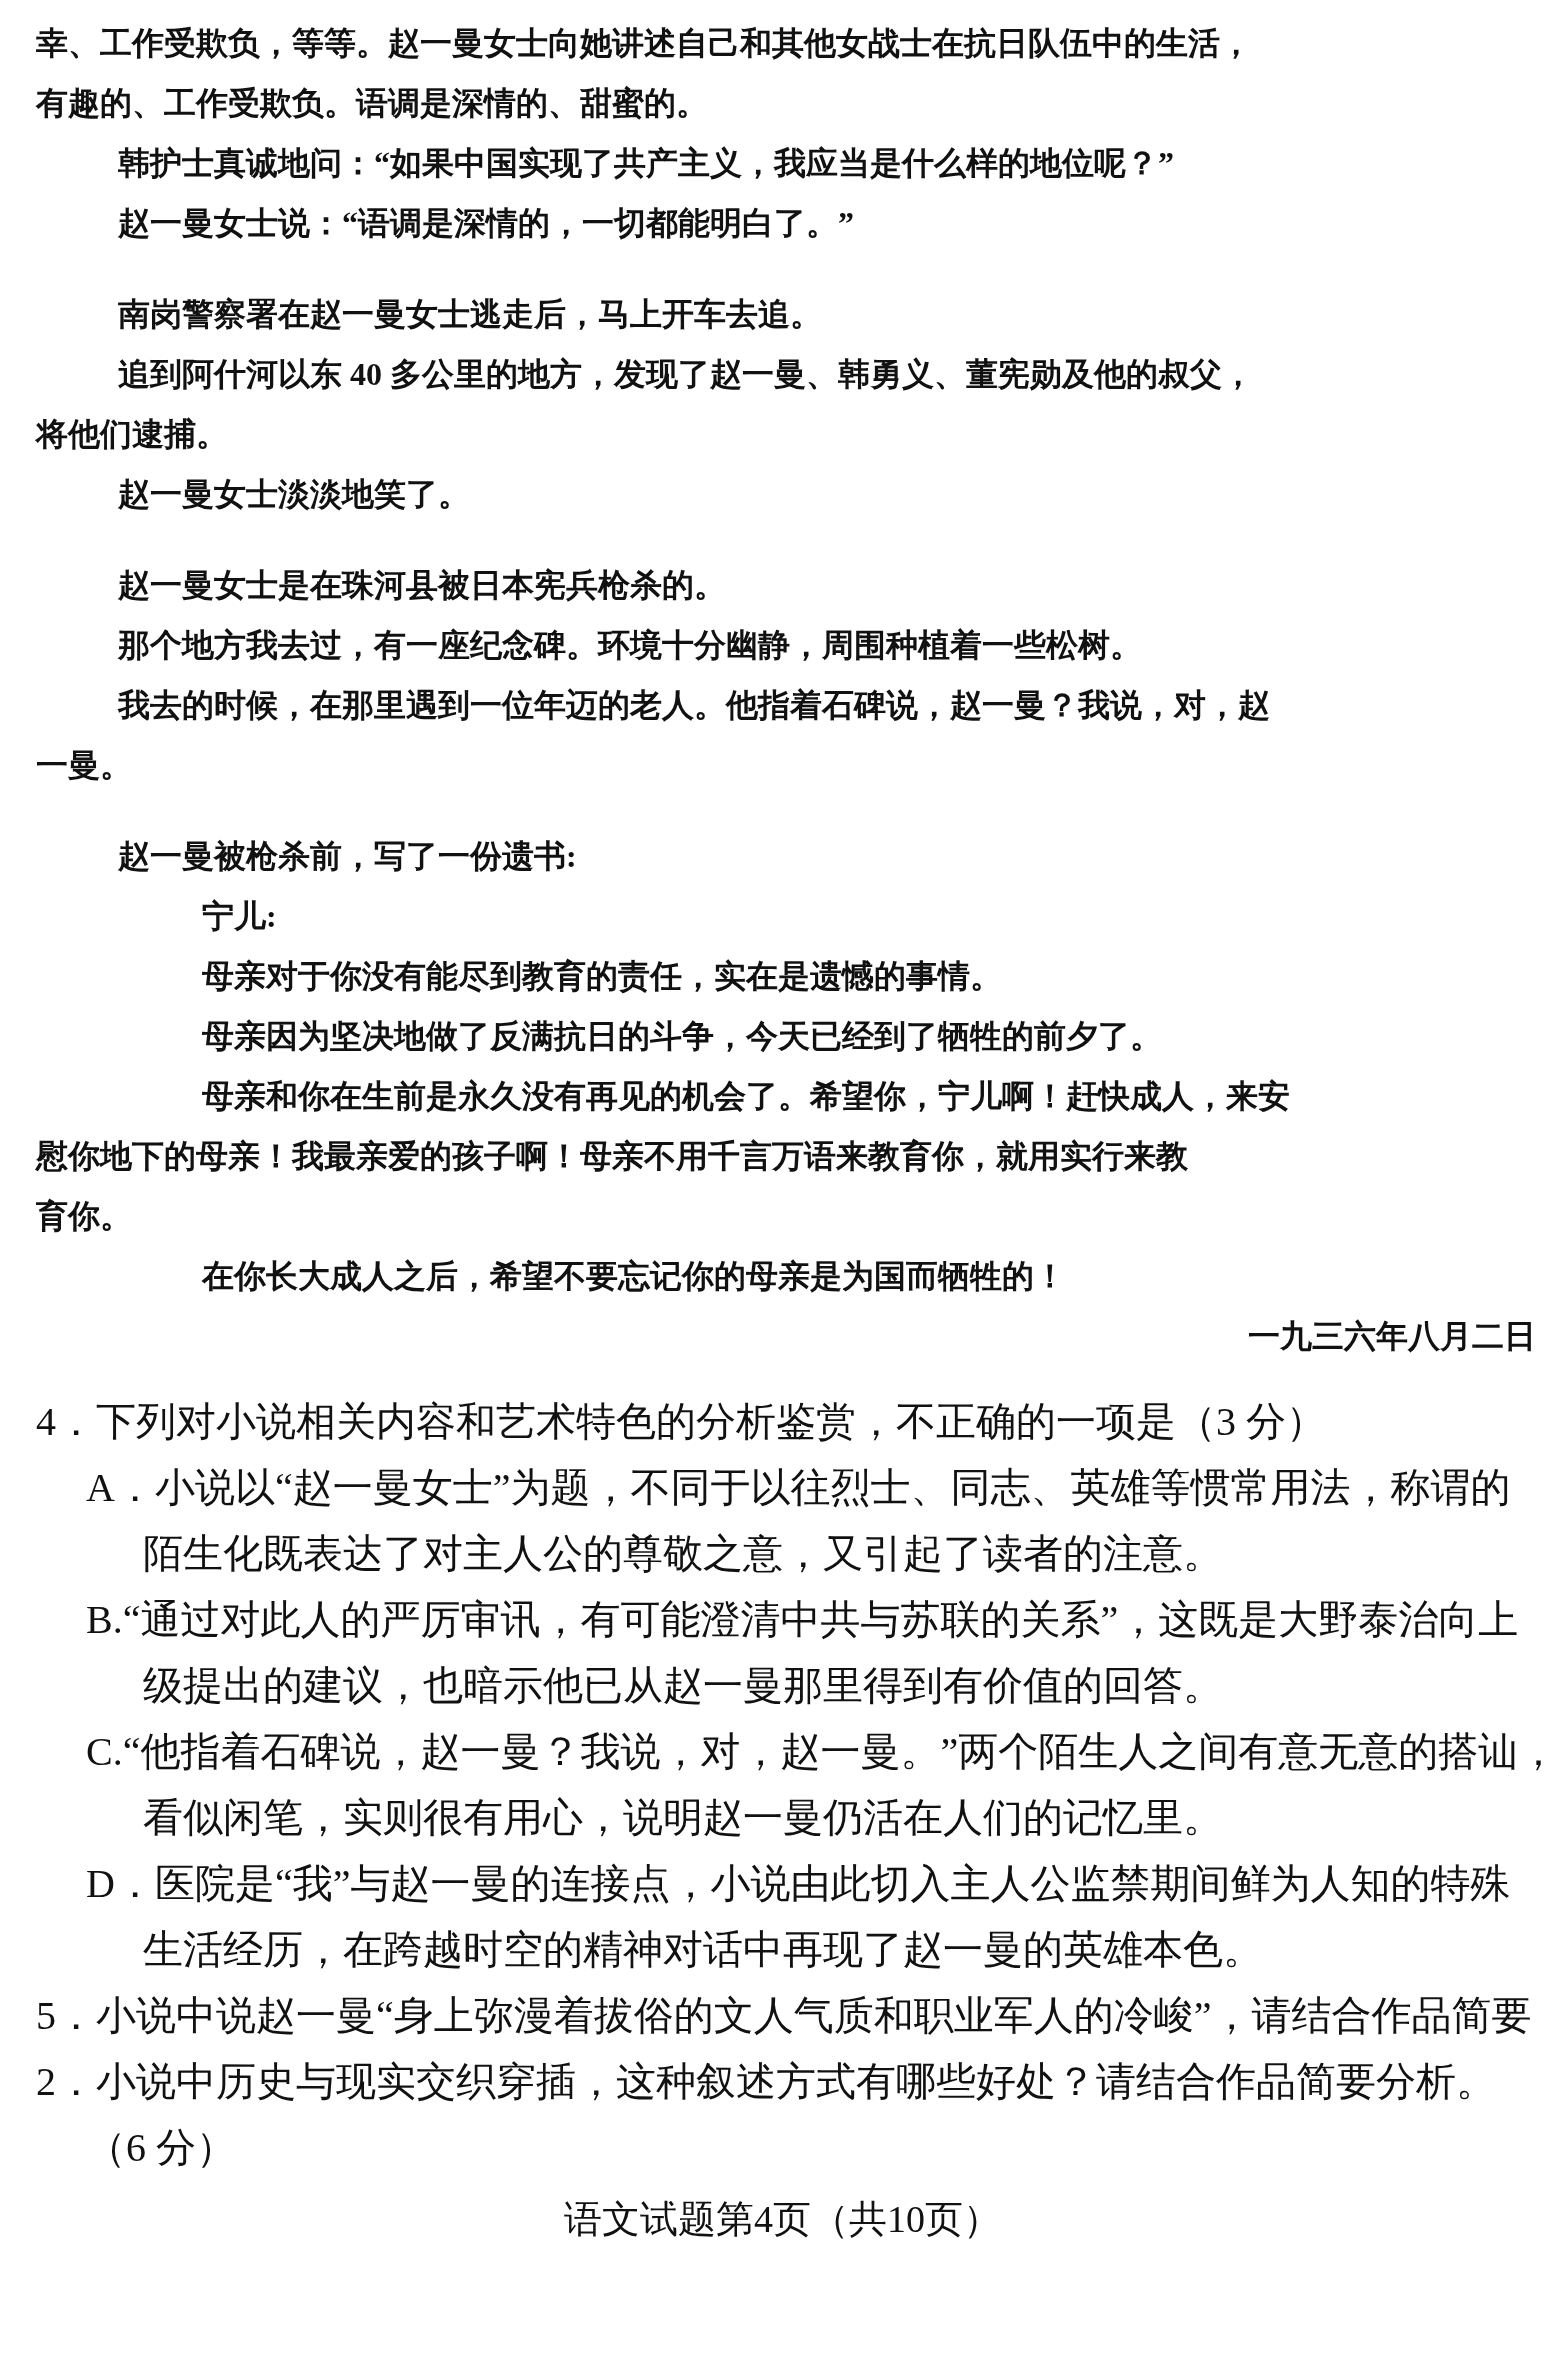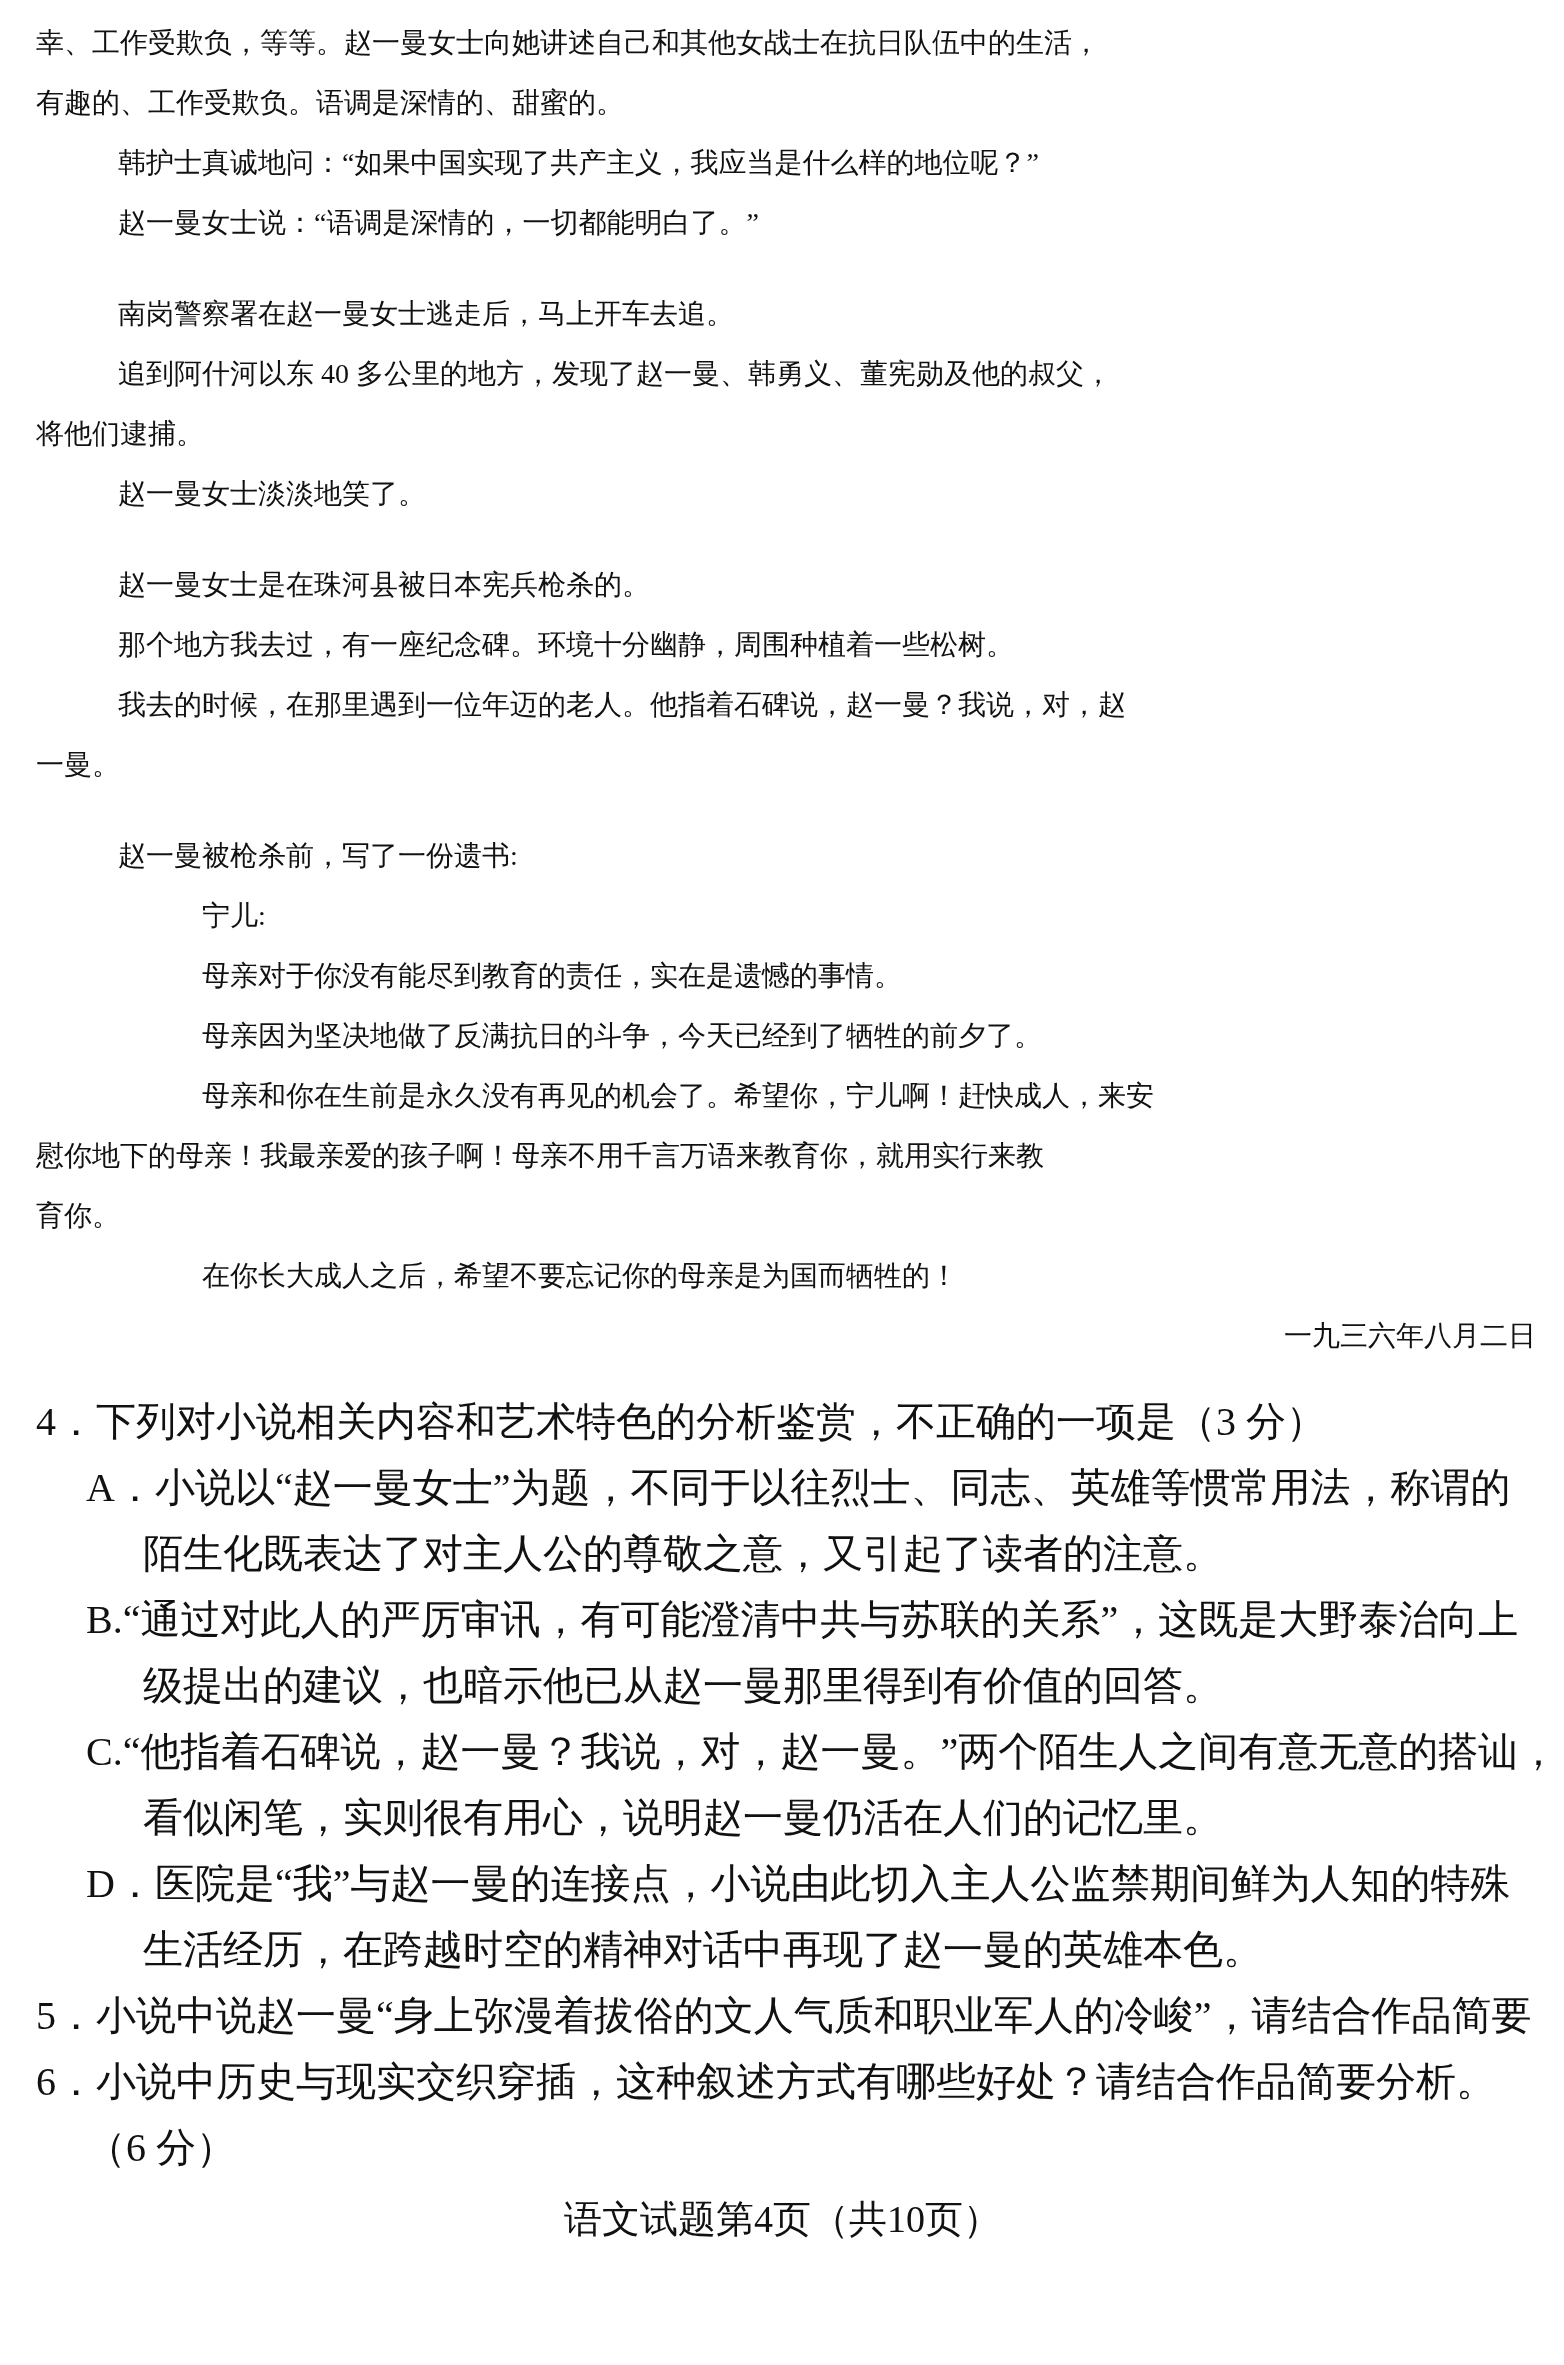--- a/index.html
+++ b/index.html
@@ -8,25 +8,26 @@
     width: 1565px;
     height: 2366px;
     box-sizing: border-box;
     padding-top: 12.7px;
     background: #ffffff;
     color: #111111;
     font-family: "Liberation Serif", "DejaVu Serif", serif;
     overflow: hidden;
   }
   .ln {
-    font-size: 28px;
+    font-size: 32px;
     line-height: 60px;
     height: 60px;
     padding-left: 36px;
     white-space: nowrap;
+    font-weight: bold;
   }
   .ind2 { padding-left: 118px; }   
   .ind4 { padding-left: 202px; }   
   .gap  { margin-top: 31px; }      
   .right { padding-left: 0; padding-right: 29px; text-align: right; }
   .qln { font-size: 40px; line-height: 66px; height: 66px; padding-left: 36px; white-space: nowrap; }
   .qgap { margin-top: 23.6px; }
   .qind1 { padding-left: 86px; }   
   .qind2 { padding-left: 143px; }  
   .footer {
@@ -71,19 +72,19 @@
   <div class="qln qind2">陌生化既表达了对主人公的尊敬之意，又引起了读者的注意。</div>
   <div class="qln qind1">B.“通过对此人的严厉审讯，有可能澄清中共与苏联的关系”，这既是大野泰治向上</div>
   <div class="qln qind2">级提出的建议，也暗示他已从赵一曼那里得到有价值的回答。</div>
   <div class="qln qind1">C.“他指着石碑说，赵一曼？我说，对，赵一曼。”两个陌生人之间有意无意的搭讪，</div>
   <div class="qln qind2">看似闲笔，实则很有用心，说明赵一曼仍活在人们的记忆里。</div>
   <div class="qln qind1">D．医院是“我”与赵一曼的连接点，小说由此切入主人公监禁期间鲜为人知的特殊</div>
   <div class="qln qind2">生活经历，在跨越时空的精神对话中再现了赵一曼的英雄本色。</div>
 
   <div class="qln">5．小说中说赵一曼“身上弥漫着拔俗的文人气质和职业军人的冷峻”，请结合作品简要</div>
 
-  <div class="qln">6．小说中历史与现实交织穿插，这种叙述方式有哪些好处？请结合作品简要分析。</div>
+  <div class="qln">2．小说中历史与现实交织穿插，这种叙述方式有哪些好处？请结合作品简要分析。</div>
   <div class="qln qind1">（6 分）</div>
 
   <div class="footer">语文试题第4页（共10页）</div>
 
 </div>
 
 
 </body></html>

